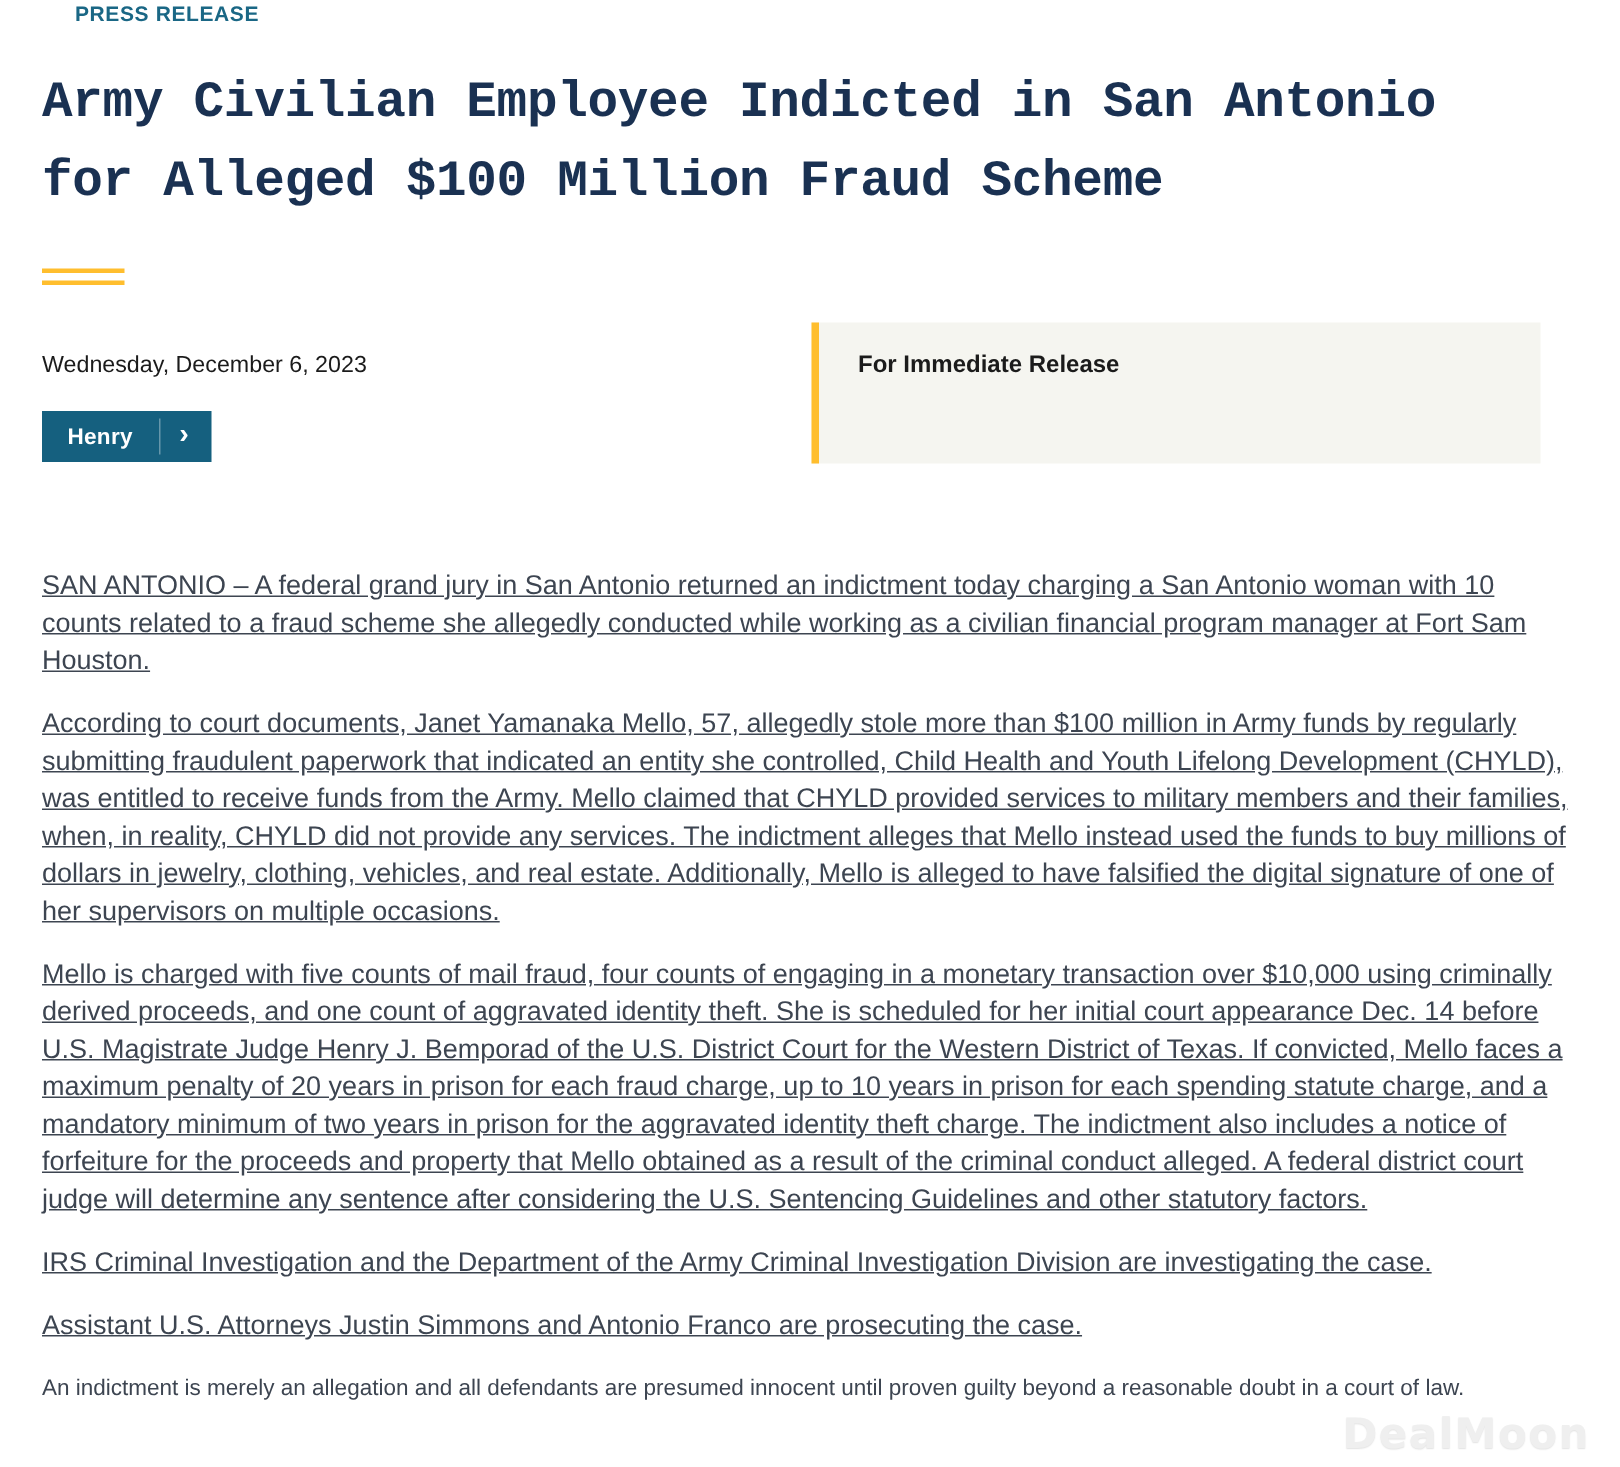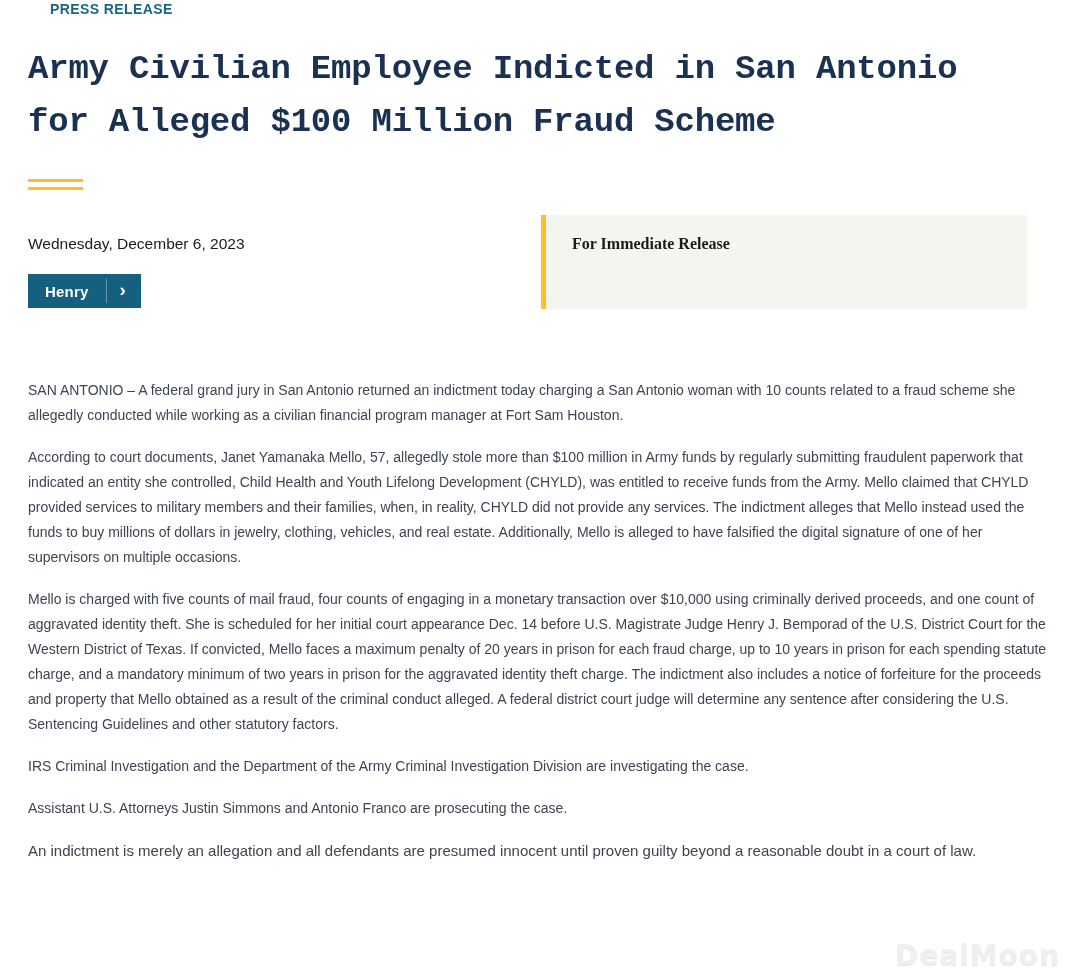--- a/index.html
+++ b/index.html
@@ -83,39 +83,39 @@
     line-height: 1;
     font-weight: 700;
     padding-bottom: 3px;
   }
   .release-box {
     width: 486px;
     min-height: 94px;
     background: var(--release-box-bg, #f5f5f0);
     border-left: 5px solid var(--accent-gold, #ffbe2e);
     padding: 20px 24px 29px 26px;
-    font-family: Liberation Serif, serif;
   }
   .release-box .rb-heading {
     font-size: 16px;
     font-weight: 700;
     color: #1b1b1b;
   }
   .release-box .rb-office {
     margin-top: 15px;
     font-size: 16.5px;
     color: #2b2f36;
   }
 
   .article-body { margin-top: 69px; max-width: 1024px; }
   .article-body p {
-    font-size: 14px;
+    font-size: 18px;
     line-height: 25px;
     margin-bottom: 17px;
     color: var(--body-text, #3d4551);
+    text-decoration: underline;
   }
   .disclaimer {
     max-width: 1024px;
     font-size: 15px;
     line-height: 25px;
     color: var(--body-text, #3d4551);
   }
   .watermark {
     position: absolute;
     right: 20px; bottom: 6px;

